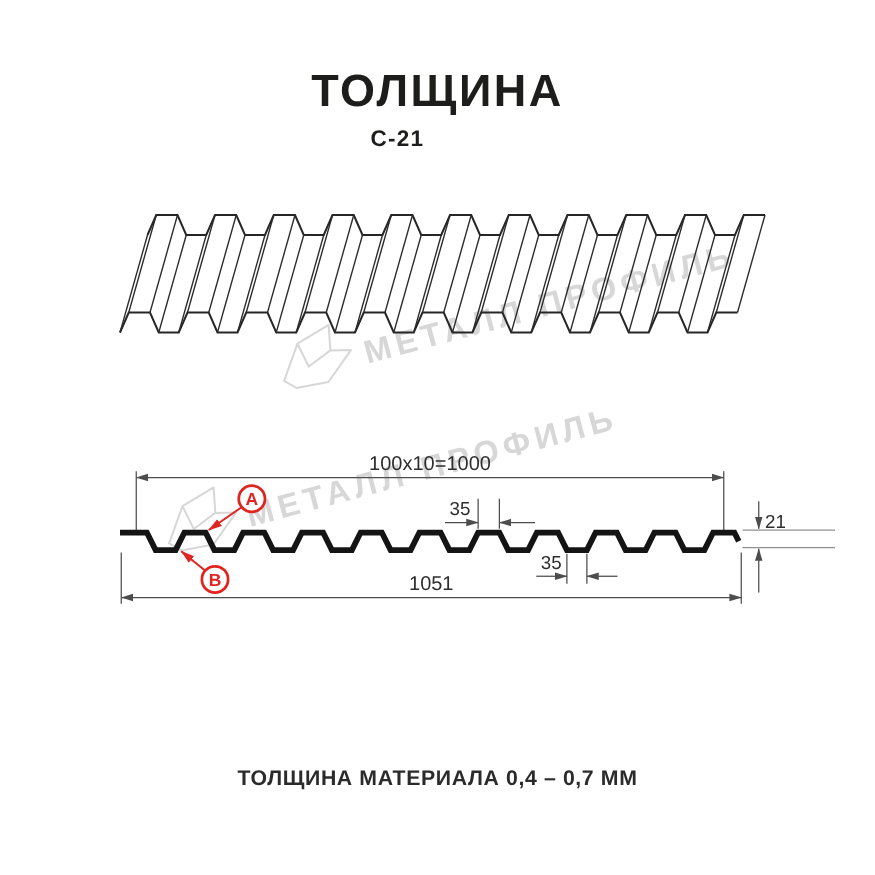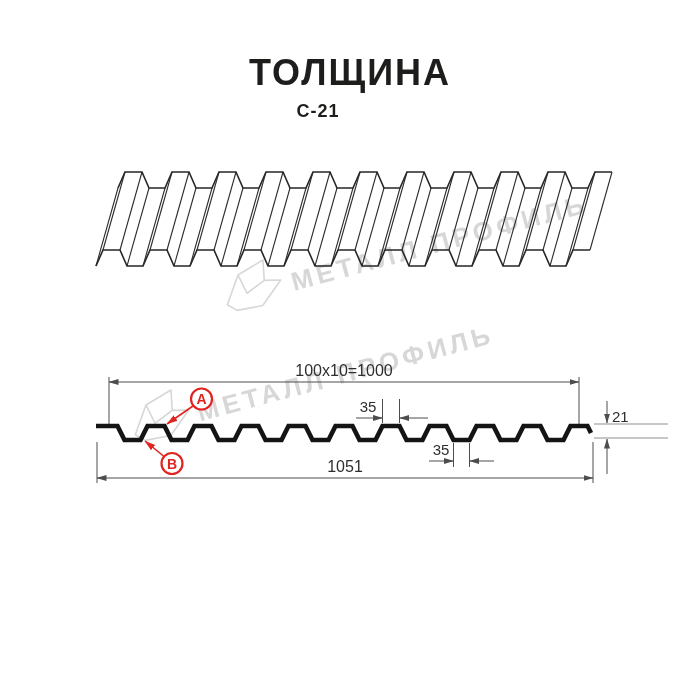--- a/index.html
+++ b/index.html
@@ -156,13 +156,14 @@
       </g>
 
       <g>
         <line class="red-line" x1="163.5" y1="456" x2="145" y2="441" marker-end="url(#arrR)"></line>
         <circle class="red-circle" cx="172" cy="463.5" r="10.5"></circle>
         <text class="red-letter" x="172" y="468.5">B</text>
       </g>
     </g>
   </svg>
 
+  <div class="footer-note">ТОЛЩИНА МАТЕРИАЛА 0,4 – 0,7 ММ</div>
 </div>
 
 </body></html>

